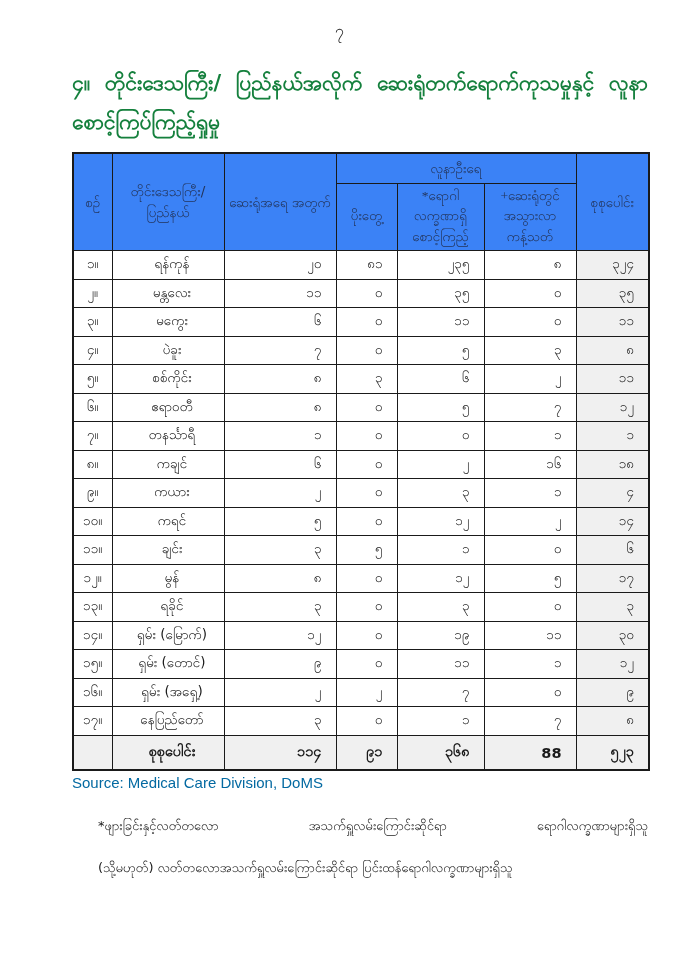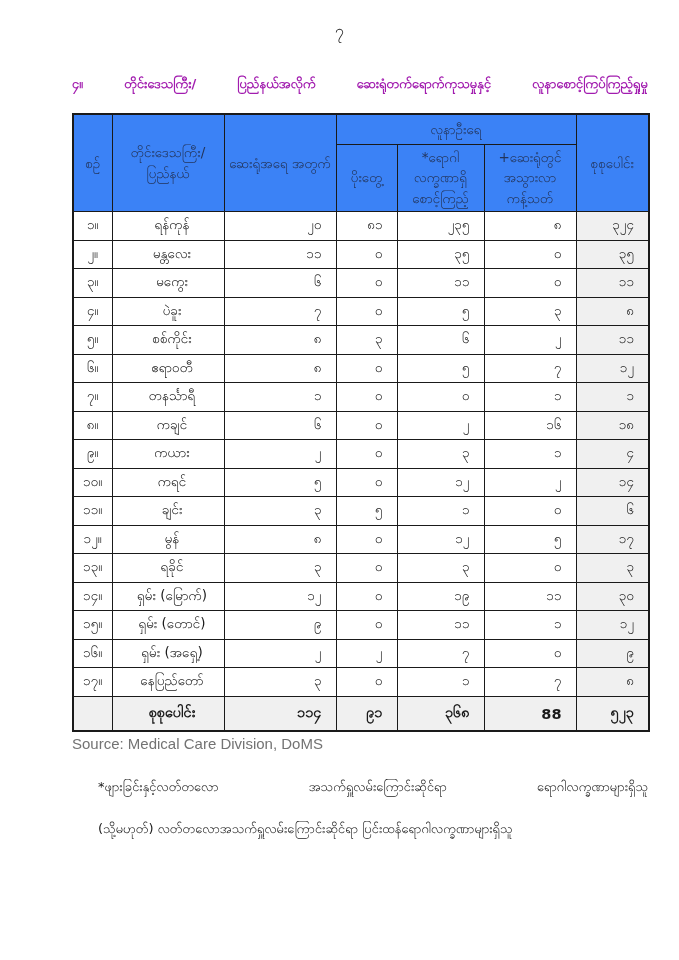--- a/index.html
+++ b/index.html
@@ -16,23 +16,23 @@
   .page-number {
     padding-top: 20px;
     text-align: center;
     font-size: 16px;
     color: #1a1a1a;
   }
 
   .title-block {
     margin: 20px 28px 0 72px;
     width: 576px;
-    color: #a21caf;
+    color: #15803d;
     font-weight: bold;
-    font-size: 13px;
+    font-size: 21px;
     line-height: 39px;
   }
   .title-line-1 { text-align: justify; text-align-last: justify; }
   .title-line-2 { text-align: left; }
 
   table.report-table {
     margin: 10px 0 0 72px;
     width: 576px;
     border-collapse: collapse;
     table-layout: fixed;
@@ -47,21 +47,21 @@
   .report-table thead th {
     background: #3b82f6;
     color: #23355c;
     font-weight: normal;
     text-align: center;
     vertical-align: middle;
     line-height: 1.55;
     padding: 2px 3px;
   }
   .hdr-group-row th { height: 30px; }
-  .hdr-sub-row th { height: 54px; }
+  .hdr-sub-row th { height: 54px; font-family: Liberation Serif, serif; }
   th.sub-positive   { background: #bdd6ee; }
   th.sub-symptomatic{ background: #f1cfcb; }
   th.sub-restricted { background: #d6e2bb; }
 
   .report-table tbody td { height: 28.5px; background: #ffffff; }
   td.col-no     { text-align: center; padding: 0 2px; }
   td.col-region { text-align: center; padding: 0 0 0 8px; }
   td.num        { text-align: right; padding: 0 14px 0 2px; }
   td.total-col  { background: #f0f0f0 !important; }
 
@@ -69,21 +69,21 @@
     height: 35px;
     background: #f0f0f0;
     font-weight: bold;
     font-size: 14.5px;
   }
   .report-table tfoot td.col-region { padding-left: 8px; }
 
   .source-line {
     margin: 3px 0 0 72px;
     font-size: 15px;
-    color: #737373;
+    color: #0369a1;
     font-family: "Liberation Sans", "DejaVu Sans", sans-serif;
   }
 
   .footnote-block {
     margin: 14px 31px 0 98px;
     width: 550px;
     font-size: 13px;
     color: #1a1a1a;
     line-height: 42px;
   }

